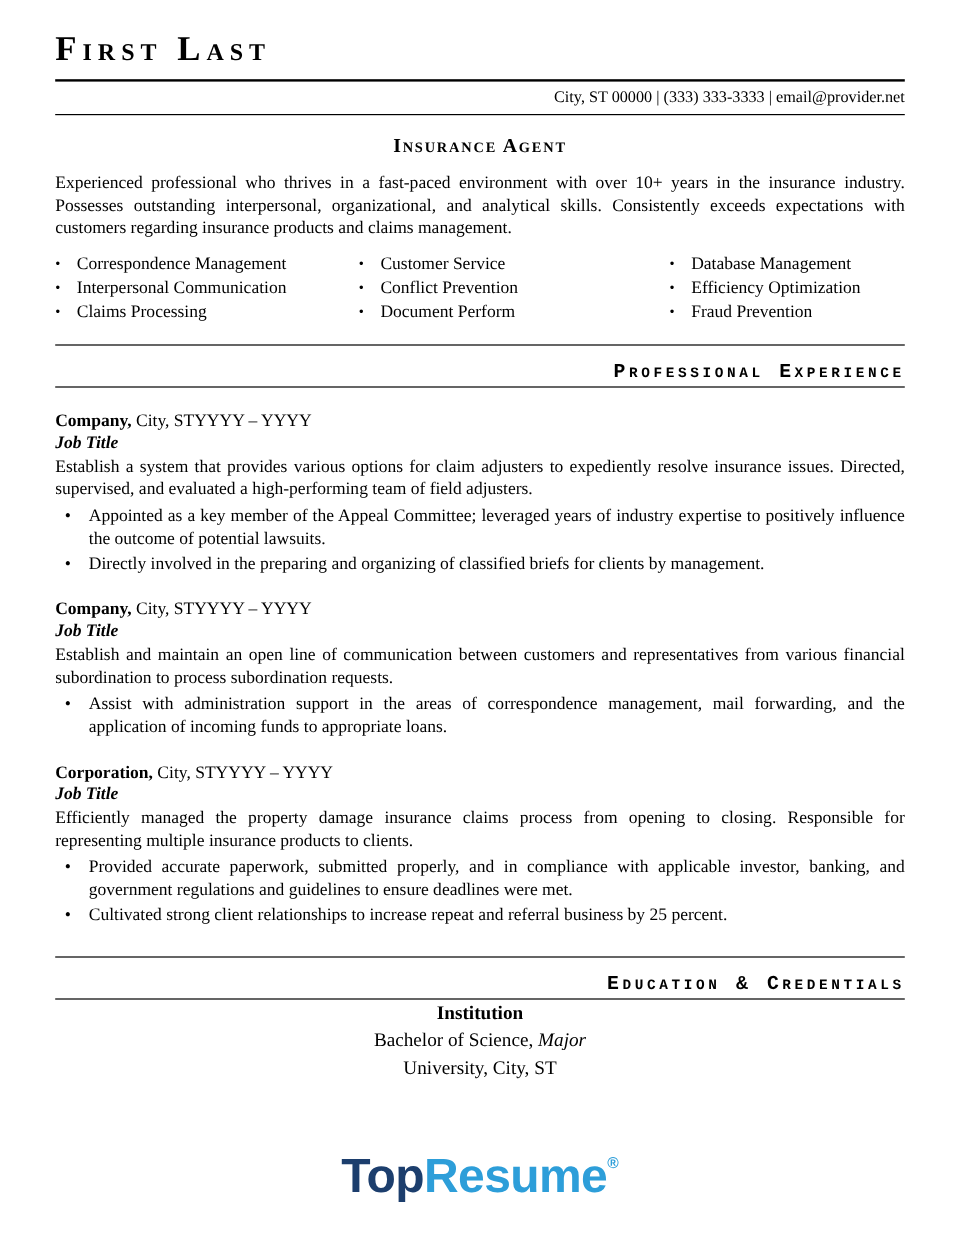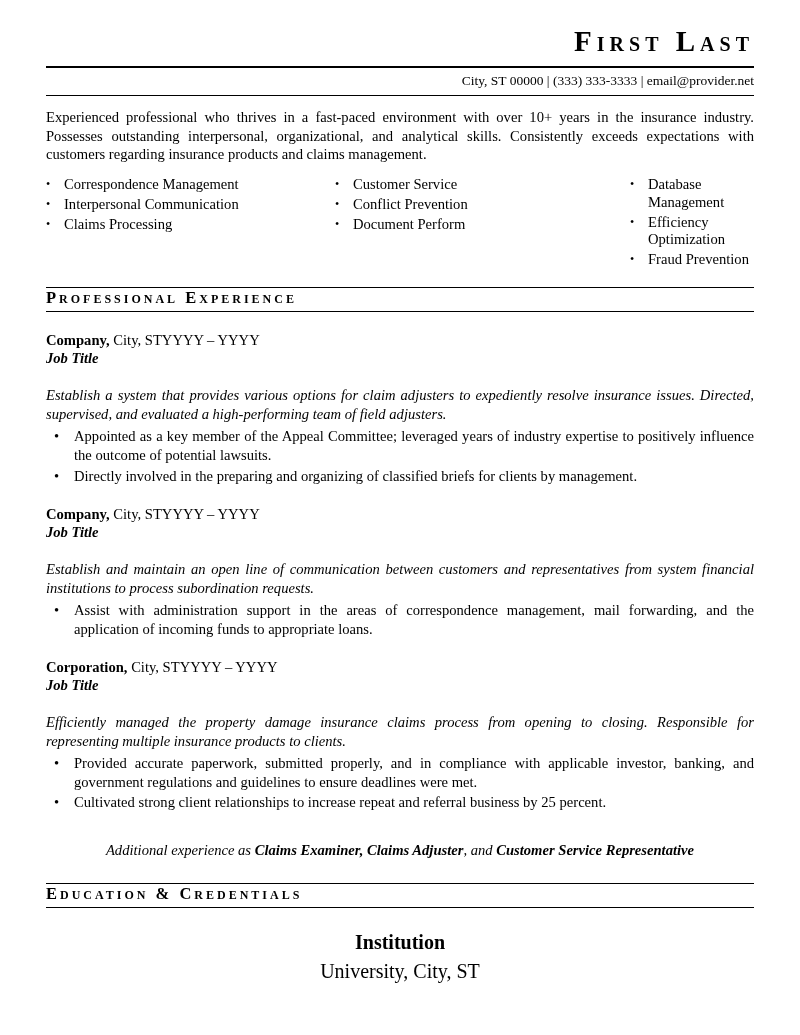--- a/index.html
+++ b/index.html
@@ -8,21 +8,21 @@
     width: 800px;
     height: 1035px;
     font-family: "Liberation Serif", serif;
     color: #000;
     overflow: hidden;
   }
   .page { padding: 26px 46px 0 46px; }
 
   
   .name {
-    text-align: right;
+    text-align: left;
     font-variant: small-caps;
     font-weight: bold;
     font-size: 29px;
     letter-spacing: 5px;
     line-height: 1.1;
   }
   .rule { border-top: 1.5px solid #000; }
   .rule-thick { border-top: 2px solid #000; margin-top: 8px; }
   .contact {
     text-align: right;
@@ -44,77 +44,76 @@
     font-size: 14.6px;
     line-height: 1.28;
     text-align: justify;
   }
 
   
   .skills {
     margin-top: 12px;
     display: flex;
     font-size: 14.6px;
-    gap: 36px;
   }
   .skill-col { list-style: none; }
   .skill-col.c1 { width: 253px; }
   .skill-col.c2 { width: 259px; }
   .skill-col.c3 { flex: 1; }
   .skill-col li {
     display: flex;
     line-height: 1.22;
     margin-bottom: 2px;
   }
   .bullet { display: inline-block; width: 20px; flex: 0 0 20px; }
   .bullet.small { width: 18px; flex: 0 0 18px; }
   .bullet::before { content: "•"; }
   .bullet.small::before { font-size: 12px; position: relative; top: -1px; }
 
   
   .section-header {
     margin-top: 16px;
     border-top: 1.5px solid #000;
     border-bottom: 1.5px solid #000;
-    text-align: left;
-    padding: 0 0 3px 0;
+    text-align: right;
+    padding: 12px 0 3px 0;
+    font-family: Liberation Mono, monospace;
   }
   .section-header span {
     font-variant: small-caps;
     font-weight: bold;
     font-size: 16.5px;
     letter-spacing: 3px;
   }
 
   
   .job { margin-top: 20px; font-size: 14.6px; }
   .job-head { display: flex; justify-content: flex-start; }
   .job-head .company { font-weight: bold; }
   .job-head .dates { white-space: nowrap; }
   .job-title { font-weight: bold; font-style: italic; margin-top: 1px; }
-  .desc { margin-top: 19px; line-height: 1.3; text-align: justify; font-style: italic; }
+  .desc { margin-top: 2px; line-height: 1.3; text-align: justify; }
   .bullets { list-style: none; margin-top: 3px; padding-left: 8px; }
   .bullets li { display: flex; line-height: 1.3; margin-bottom: 2px; text-align: justify; }
 
   
   .additional {
     margin-top: 30px;
     text-align: center;
     font-style: italic;
     font-size: 14.6px;
   }
   .additional .role { font-weight: bold; }
 
   .edu-header { margin-top: 24px; }
 
   
   .edu {
-    margin-top: 20px;
-    text-align: center;
-    font-size: 20px;
+    text-align: center;
+    font-size: 16px;
     line-height: 1.45;
   }
   .edu .inst { font-weight: bold; }
   .edu .major { font-style: italic; }
 
   
   .logo {
     margin-top: 56px;
     text-align: center;
     font-family: "Liberation Sans", sans-serif;
@@ -133,20 +132,21 @@
 </style>
 </head>
 <body>
 
 <div class="page">
 
   <h1 class="name">First Last</h1>
   <div class="rule rule-thick"></div>
   <div class="contact">City, ST 00000  |  (333) 333-3333  | email@provider.net</div>
   <div class="rule"></div>
+  <h2 class="doc-title">Insurance Agent</h2>
 
   <p class="summary">Experienced professional who thrives in a fast-paced environment with over 10+ years in the insurance industry. Possesses outstanding interpersonal, organizational, and analytical skills. Consistently exceeds expectations with customers regarding insurance products and claims management.</p>
 
   <div class="skills">
     <ul class="skill-col c1">
       <li>
           <span class="bullet small"></span>
           <span>Correspondence Management</span>
         </li>
       <li>
@@ -210,21 +210,21 @@
         </li>
     </ul>
   </div>
 
   <div class="job">
     <div class="job-head">
       <div><span class="company">Company,</span><span> City, ST</span></div>
       <div class="dates">YYYY – YYYY</div>
     </div>
     <div class="job-title">Job Title</div>
-    <p class="desc">Establish and maintain an open line of communication between customers and representatives from system financial institutions to process subordination requests.</p>
+    <p class="desc">Establish and maintain an open line of communication between customers and representatives from various financial subordination to process subordination requests.</p>
     <ul class="bullets">
       <li>
           <span class="bullet"></span>
           <span>Assist with administration support in the areas of correspondence management, mail forwarding, and the application of incoming funds to appropriate loans.</span>
         </li>
     </ul>
   </div>
 
   <div class="job">
     <div class="job-head">
@@ -238,30 +238,28 @@
           <span class="bullet"></span>
           <span>Provided accurate paperwork, submitted properly, and in compliance with applicable investor, banking, and government regulations and guidelines to ensure deadlines were met.</span>
         </li>
       <li>
           <span class="bullet"></span>
           <span>Cultivated strong client relationships to increase repeat and referral business by 25 percent.</span>
         </li>
     </ul>
   </div>
 
-  <p class="additional">
-    <span>Additional experience as </span><span class="role">Claims Examiner</span><span class="role">, </span><span class="role">Claims Adjuster</span><span>, and </span><span class="role">Customer Service Representative</span>
-  </p>
 
   <div class="section-header edu-header">
     <span>Education &amp; Credentials</span>
   </div>
 
   <div class="edu">
     <div class="inst">Institution</div>
+    <div><span>Bachelor of Science, </span><span class="major">Major</span></div>
     <div>University, City, ST</div>
   </div>
 
   <div class="logo">
     <span class="logo-top">Top</span><span class="logo-resume">Resume</span><span class="logo-reg">®</span>
   </div>
 
 </div>
 
 </body></html>

